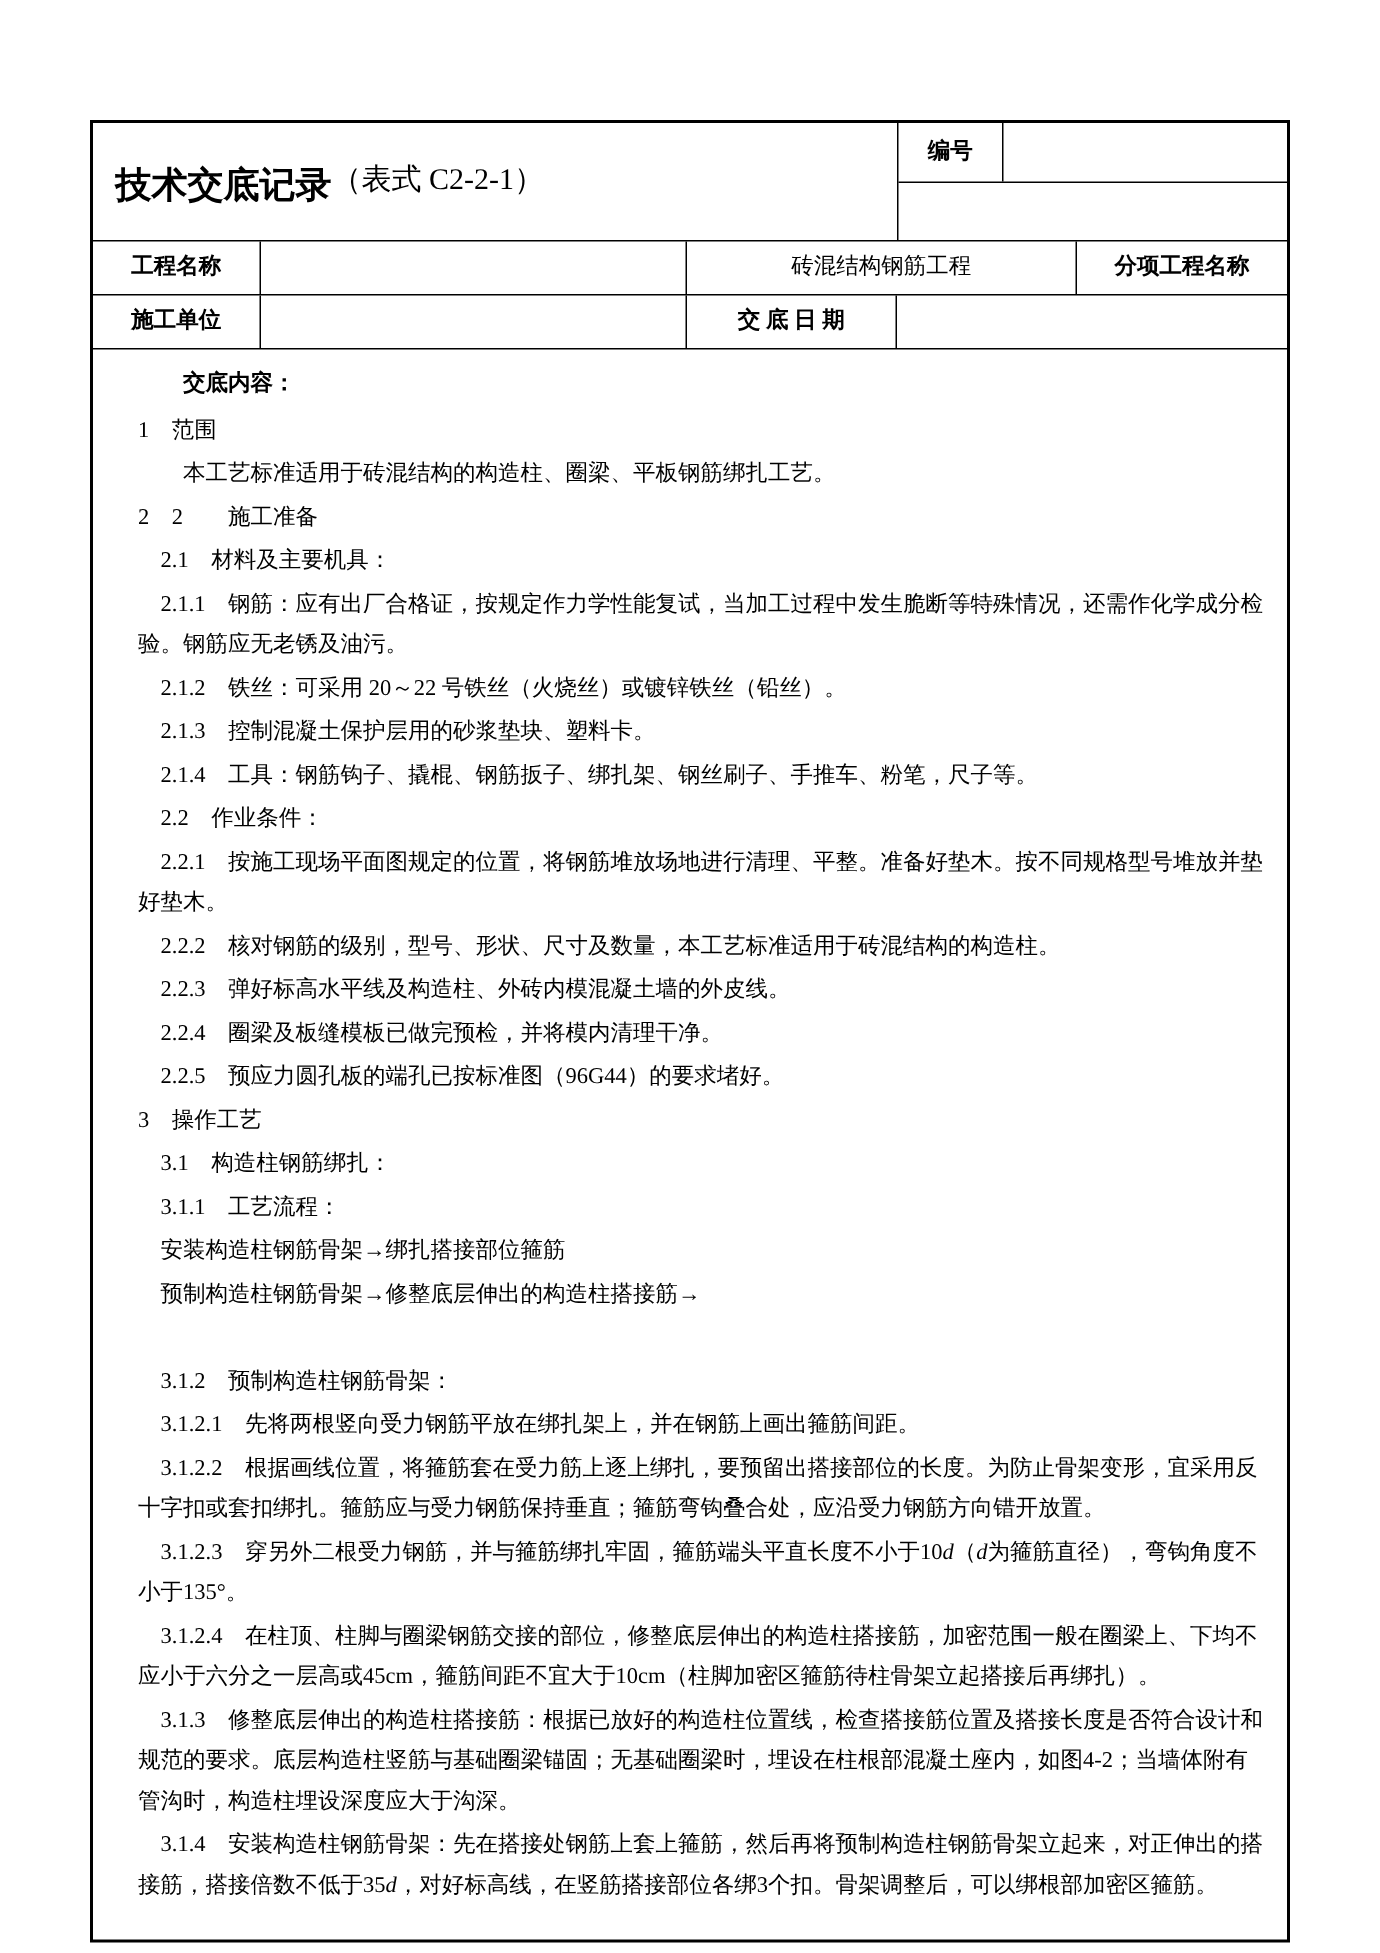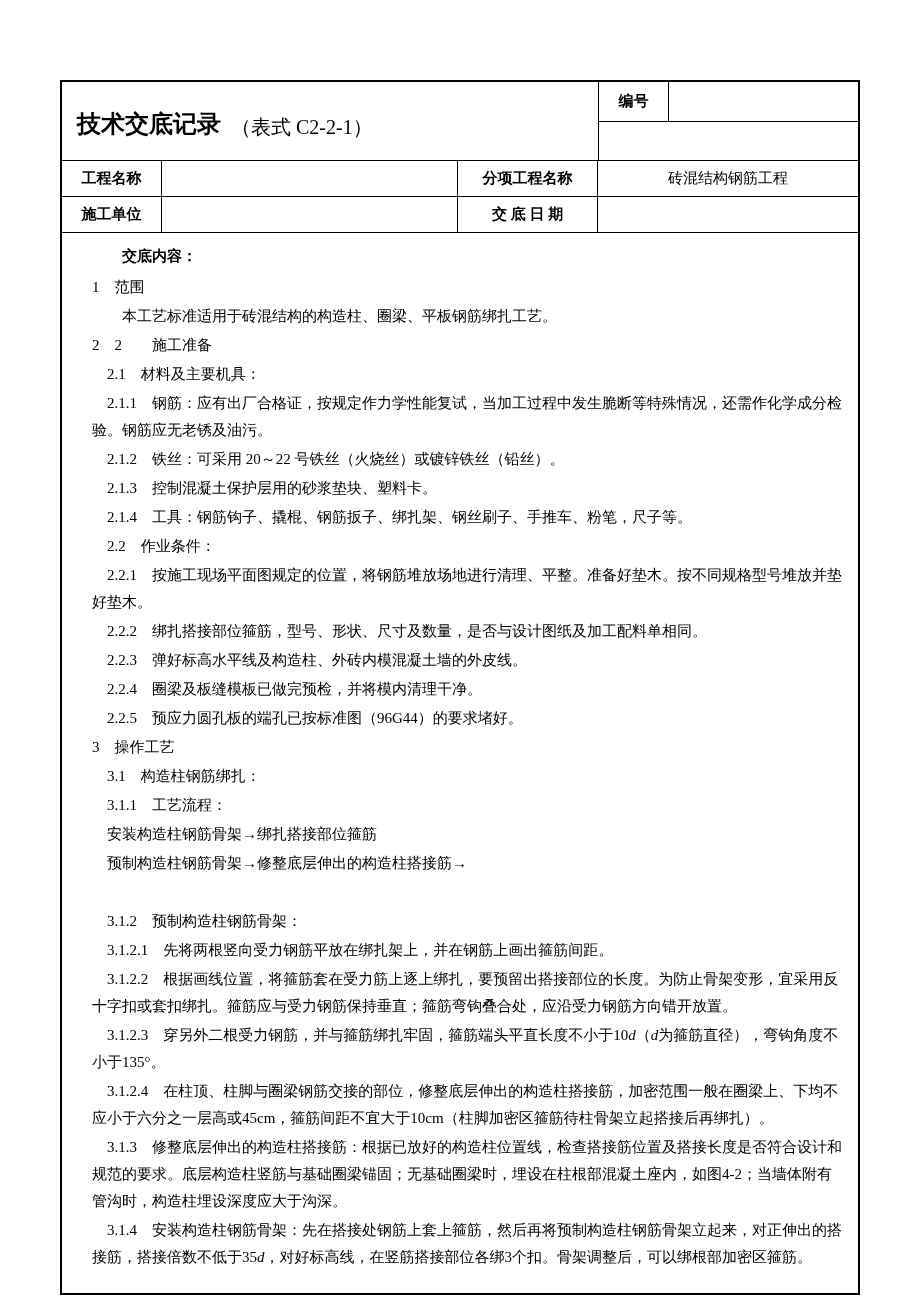--- a/index.html
+++ b/index.html
@@ -16,22 +16,21 @@
       border: 2px solid #000;
     }
     .header-row {
       display: flex;
       border-bottom: 1px solid #000;
     }
     .title-cell {
       flex: 1;
       padding: 20px 15px 15px 15px;
       display: flex;
-      align-items: flex-end;
-      gap: 10px;
+      align-items: flex-start;
     }
     .main-title {
       font-size: 24px;
       font-weight: bold;
       font-family: "SimHei", "黑体", sans-serif;
     }
     .form-code {
       font-size: 20px;
     }
     .bianhao-col {
@@ -60,21 +59,21 @@
       min-height: 36px;
     }
     .info-cell {
       display: flex;
       align-items: center;
       justify-content: center;
       padding: 4px 8px;
       border-right: 1px solid #000;
     }
     .info-cell:last-child { border-right: none; }
-    .label-cell { font-weight: bold; width: 100px; }
+    .label-cell { font-weight: bold; width: 112px; }
     .value-cell { flex: 1; }
     .mid-label { width: 140px; font-weight: bold; }
     .right-value { width: 260px; }
     .content-area {
       padding: 10px 15px 20px 30px;
     }
     .content-heading {
       font-weight: bold;
       text-indent: 2em;
       margin-bottom: 4px;
@@ -106,22 +105,22 @@
       </div>
       <div class="bianhao-bottom">
         <div class="bianhao-value" style="border:none"></div>
       </div>
     </div>
   </div>
 
   <div class="info-row">
     <div class="info-cell label-cell">工程名称</div>
     <div class="info-cell value-cell"></div>
+    <div class="info-cell right-value">砖混结构钢筋工程</div>
     <div class="info-cell mid-label">分项工程名称</div>
-    <div class="info-cell right-value">砖混结构钢筋工程</div>
   </div>
 
   <div class="info-row">
     <div class="info-cell label-cell">施工单位</div>
     <div class="info-cell value-cell"></div>
     <div class="info-cell mid-label">交 底 日 期</div>
     <div class="info-cell right-value"></div>
   </div>
 
   <div class="content-area">
@@ -130,21 +129,21 @@
         <p class="para">1　范围</p>
         <p class="para">　　本工艺标准适用于砖混结构的构造柱、圈梁、平板钢筋绑扎工艺。</p>
         <p class="para">2　2　　施工准备</p>
         <p class="para">　2.1　材料及主要机具：</p>
         <p class="para">　2.1.1　钢筋：应有出厂合格证，按规定作力学性能复试，当加工过程中发生脆断等特殊情况，还需作化学成分检验。钢筋应无老锈及油污。</p>
         <p class="para">　2.1.2　铁丝：可采用 20～22 号铁丝（火烧丝）或镀锌铁丝（铅丝）。</p>
         <p class="para">　2.1.3　控制混凝土保护层用的砂浆垫块、塑料卡。</p>
         <p class="para">　2.1.4　工具：钢筋钩子、撬棍、钢筋扳子、绑扎架、钢丝刷子、手推车、粉笔，尺子等。</p>
         <p class="para">　2.2　作业条件：</p>
         <p class="para">　2.2.1　按施工现场平面图规定的位置，将钢筋堆放场地进行清理、平整。准备好垫木。按不同规格型号堆放并垫好垫木。</p>
-        <p class="para">　2.2.2　绑扎搭接部位箍筋，型号、形状、尺寸及数量，是否与设计图纸及加工配料单相同。</p>
+        <p class="para">　2.2.2　核对钢筋的级别，型号、形状、尺寸及数量，本工艺标准适用于砖混结构的构造柱。</p>
         <p class="para">　2.2.3　弹好标高水平线及构造柱、外砖内模混凝土墙的外皮线。</p>
         <p class="para">　2.2.4　圈梁及板缝模板已做完预检，并将模内清理干净。</p>
         <p class="para">　2.2.5　预应力圆孔板的端孔已按标准图（96G44）的要求堵好。</p>
         <p class="para">3　操作工艺</p>
         <p class="para">　3.1　构造柱钢筋绑扎：</p>
         <p class="para">　3.1.1　工艺流程：</p>
         <p class="para">　安装构造柱钢筋骨架→绑扎搭接部位箍筋</p>
         <p class="para">　预制构造柱钢筋骨架→修整底层伸出的构造柱搭接筋→</p>
         <p class="para">&nbsp;</p>
         <p class="para">　3.1.2　预制构造柱钢筋骨架：</p>

